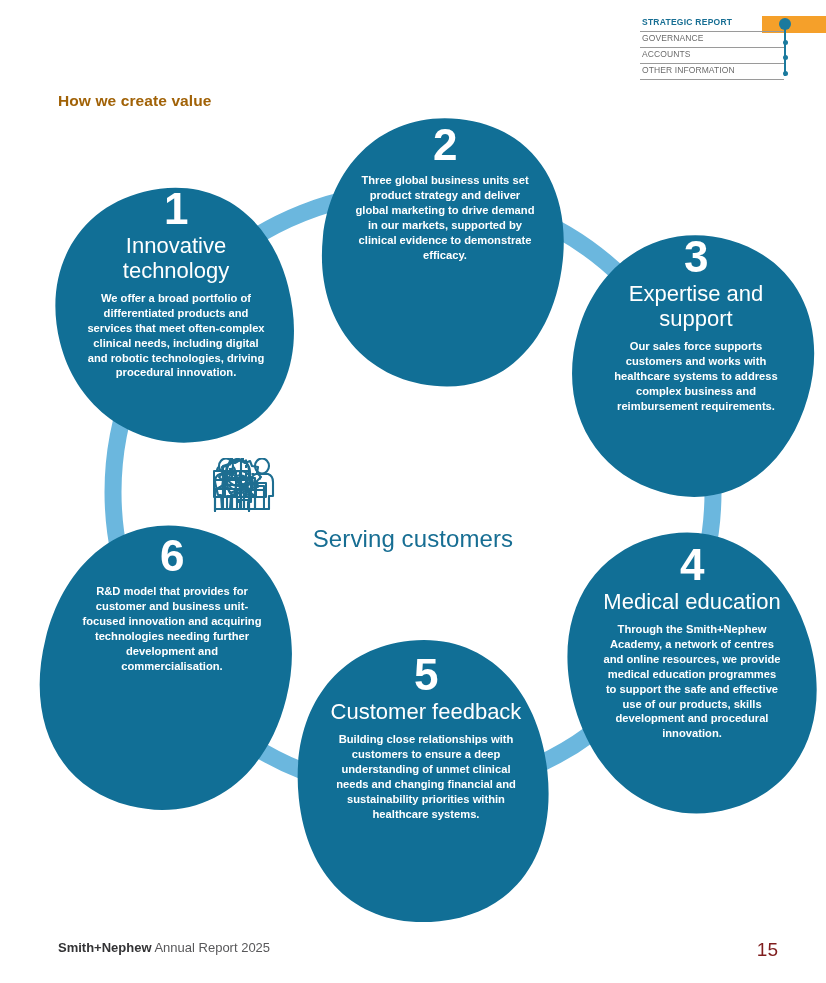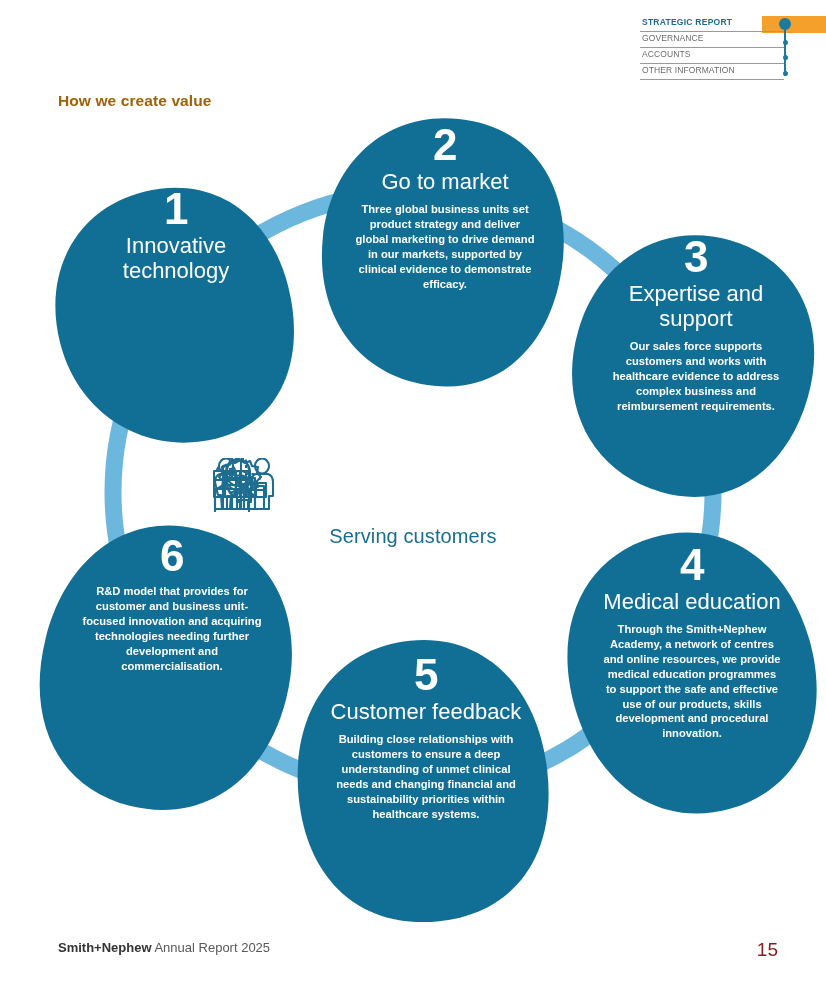--- a/index.html
+++ b/index.html
@@ -92,21 +92,21 @@
 
   
   .center-icons{
     position:absolute; left:213px; top:358px;
     width:380px; height:56px;
     display:flex; align-items:flex-end; justify-content:space-between;
   }
   .center-icons .ico{display:block;}
   .center-label{
     position:absolute; left:0; top:425px; width:826px;
-    text-align:center; font-size:20px; color:#176E93;
+    text-align:center; font-size:24px; color:#176E93;
     letter-spacing:.1px;
   }
 
   
   .footer{
     position:absolute; left:58px; bottom:28px;
     font-size:13px; color:#58585a;
   }
   .footer b{color:#333335;}
   .page-num{
@@ -178,32 +178,32 @@
                  C 240 425, 290 485, 290 568
                  C 290 652, 240 710, 164 710
                  C 90 710, 42 652, 42 568
                  C 42 485, 90 425, 164 425 Z" transform="rotate(14 164 568)"></path>
       </g>
     </svg>
 
     <div class="petal-text p1">
       <div class="petal-num">1</div>
       <div class="petal-head">Innovative technology</div>
+      <div class="petal-body">We offer a broad portfolio of differentiated products and services that meet often-complex clinical needs, including digital and robotic technologies, driving procedural innovation.</div>
     </div>
 
     <div class="petal-text p2">
       <div class="petal-num">2</div>
-      <div class="petal-head">Go to market</div>
       <div class="petal-body">Three global business units set product strategy and deliver global marketing to drive demand in our markets, supported by clinical evidence to demonstrate efficacy.</div>
     </div>
 
     <div class="petal-text p3">
       <div class="petal-num">3</div>
       <div class="petal-head">Expertise and support</div>
-      <div class="petal-body">Our sales force supports customers and works with healthcare evidence to address complex business and reimbursement requirements.</div>
+      <div class="petal-body">Our sales force supports customers and works with healthcare systems to address complex business and reimbursement requirements.</div>
     </div>
 
     <div class="petal-text p4">
       <div class="petal-num">4</div>
       <div class="petal-head">Medical education</div>
       <div class="petal-body">Through the Smith+Nephew Academy, a network of centres and online resources, we provide medical education programmes to support the safe and effective use of our products, skills development and procedural innovation.</div>
     </div>
 
     <div class="petal-text p5">
       <div class="petal-num">5</div>

